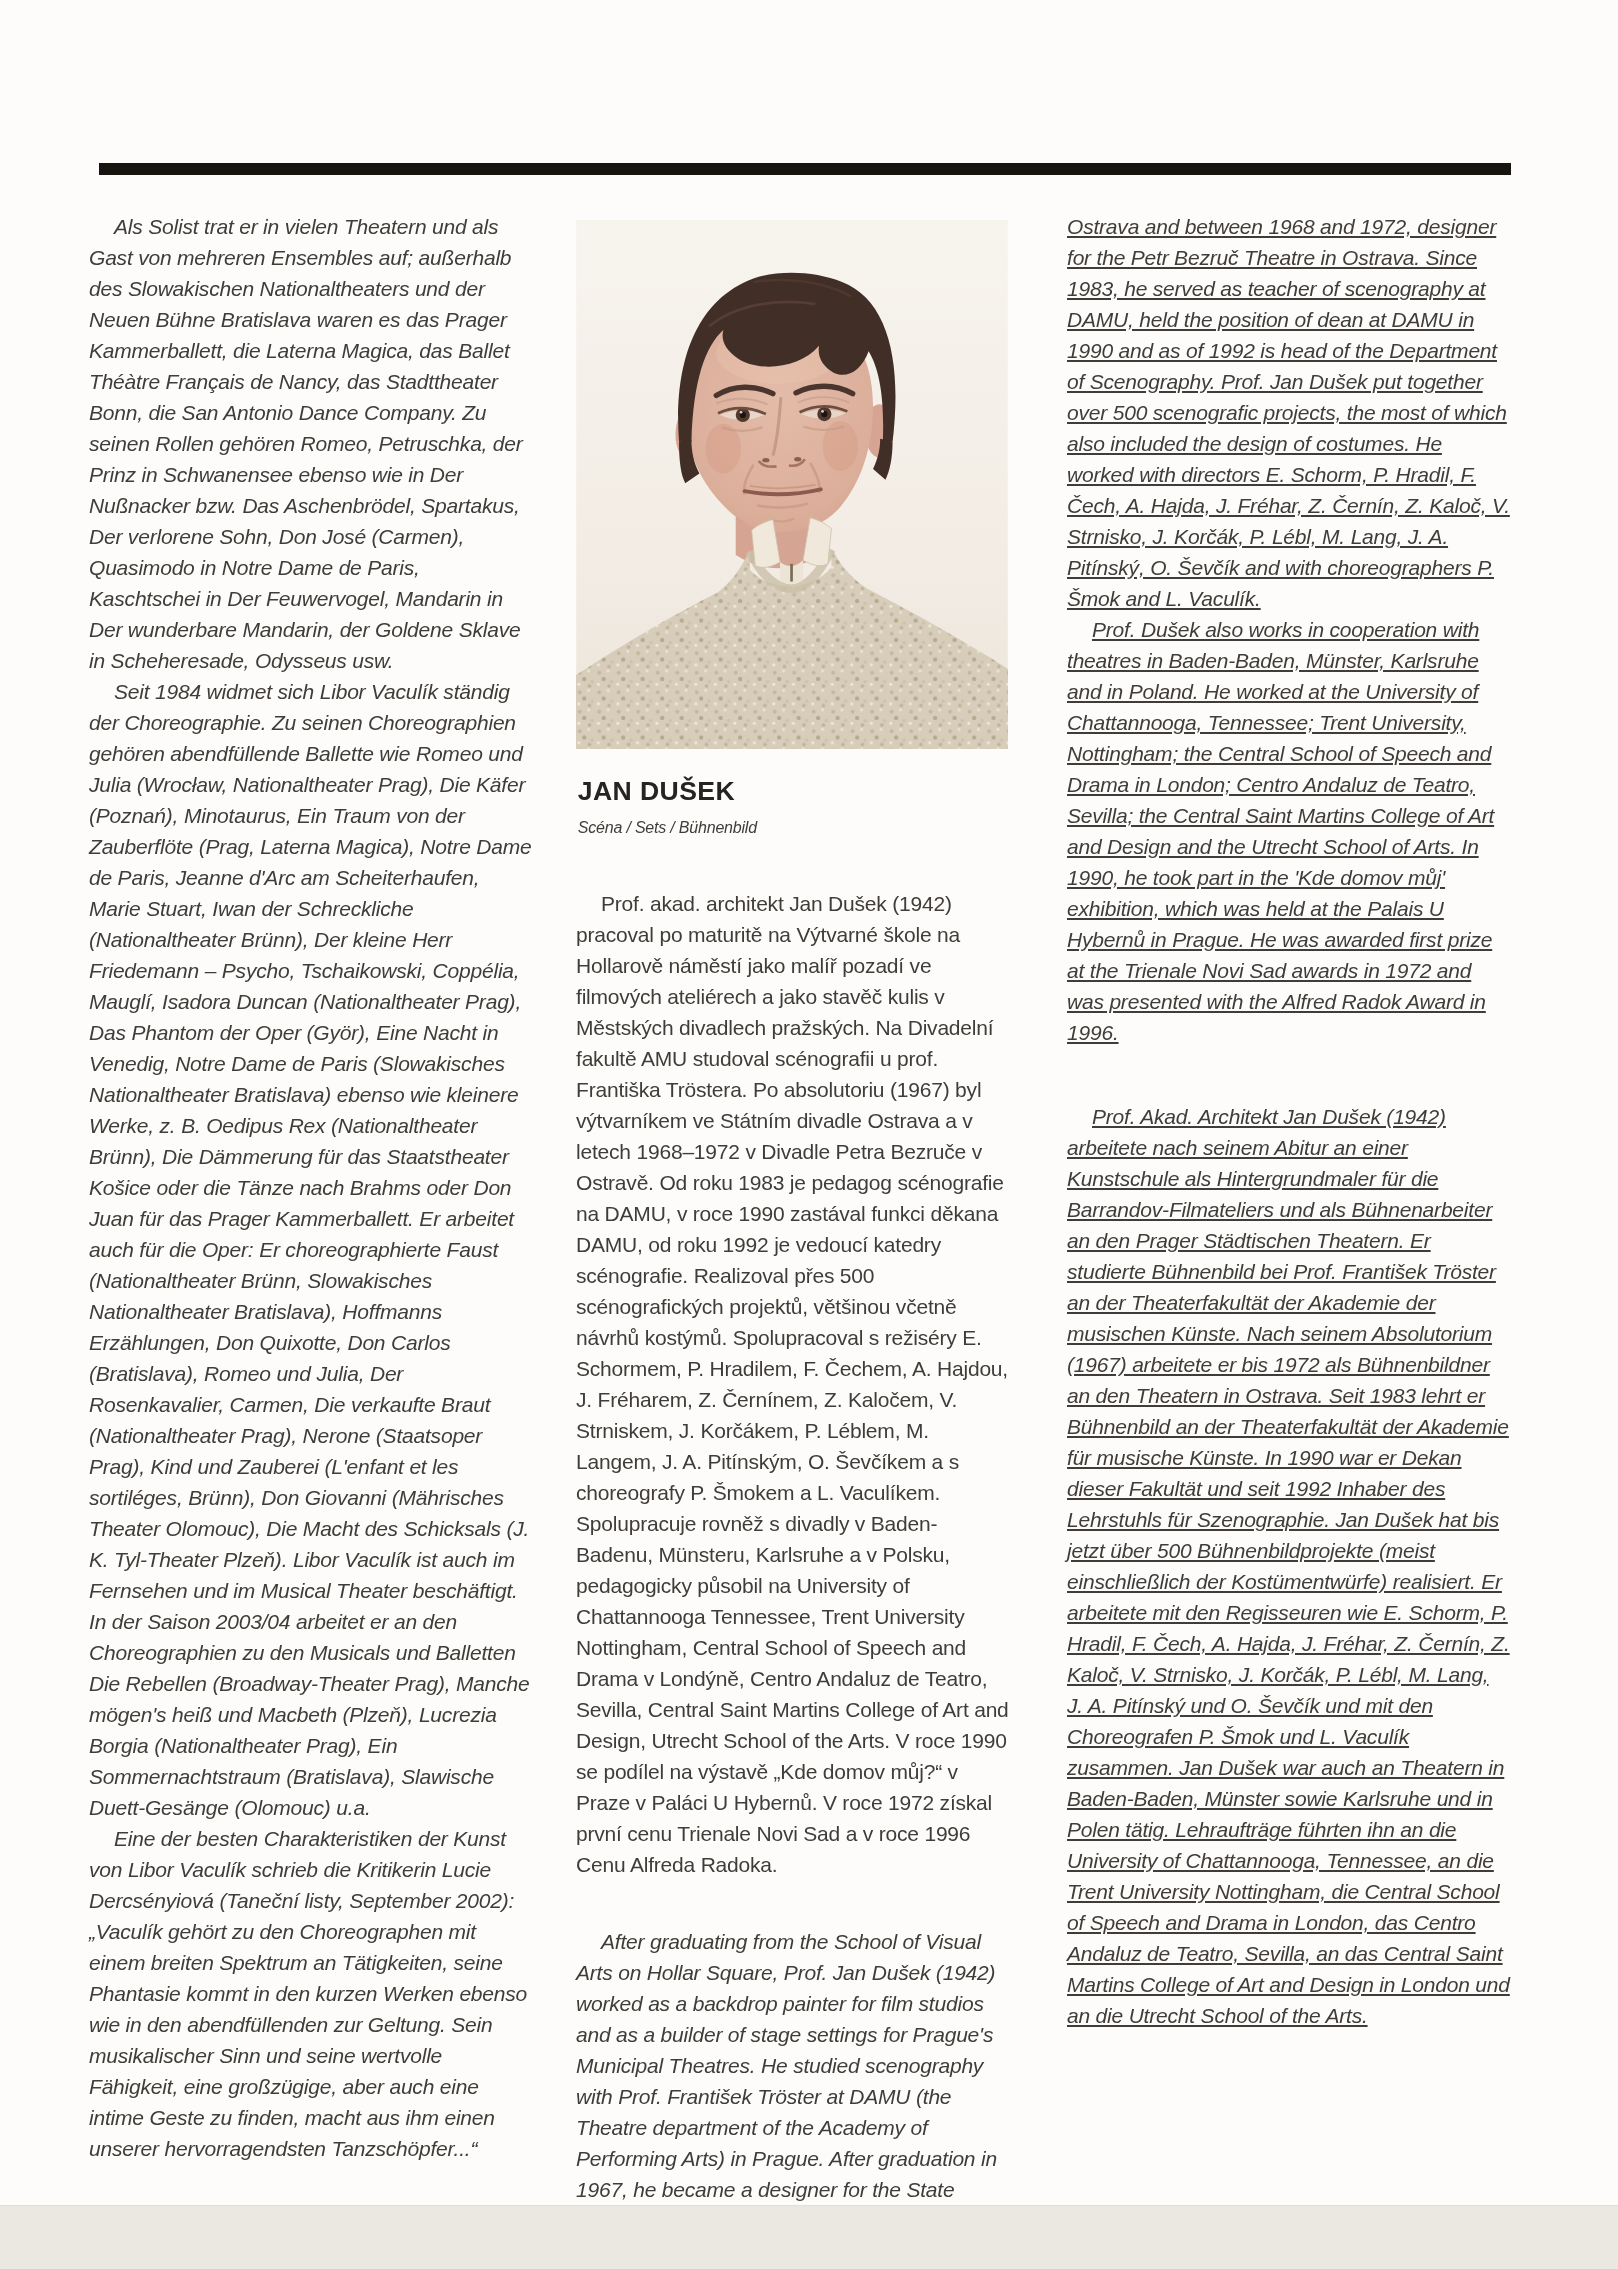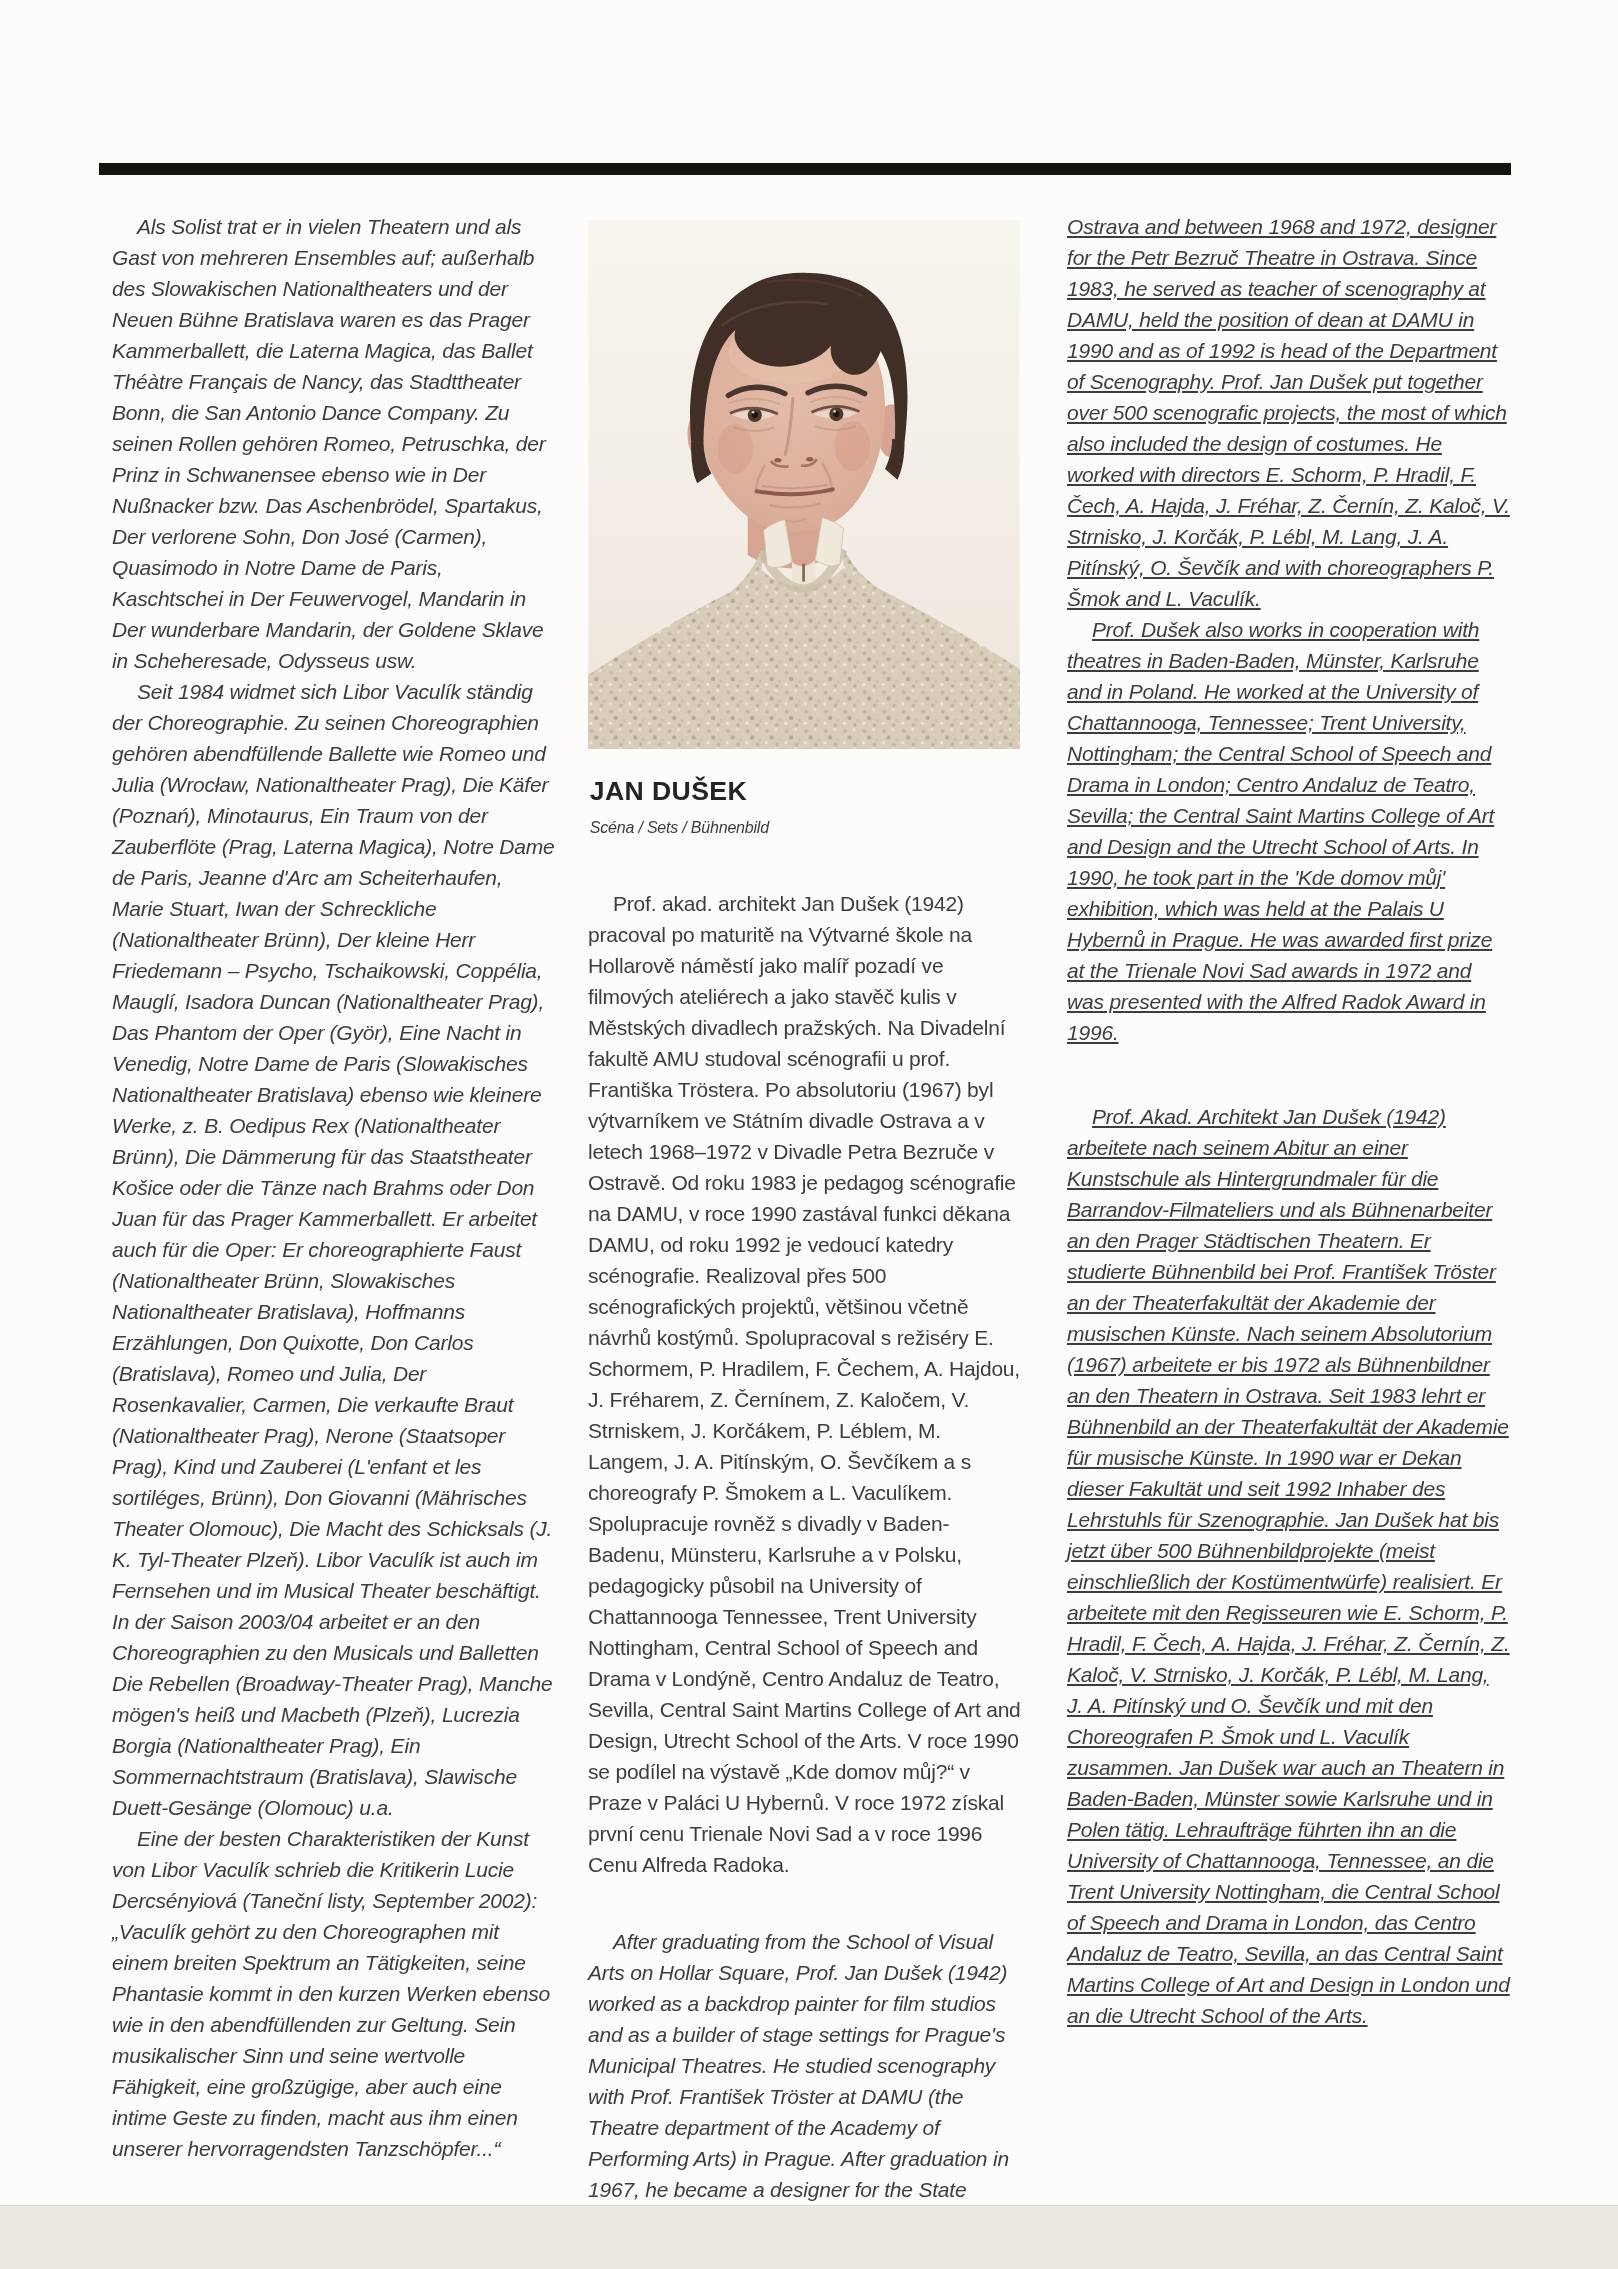--- a/index.html
+++ b/index.html
@@ -13,22 +13,22 @@
   }
   .top-rule{
     position:absolute;left:99px;top:163px;width:1412px;height:11.5px;
     background:#17130f;
   }
   .col{
     position:absolute;top:211px;color:#3f3c39;
     font-size:21px;line-height:31px;letter-spacing:-0.2px;
     text-align:left;
   }
-  .col-left{left:112px;width:443px;}
-  .col-mid{left:588px;width:436px;}
+  .col-left{left:89px;width:443px;}
+  .col-mid{left:576px;width:436px;}
   .col-right{left:1067px;width:443px;text-decoration:underline;}
   p{margin:0;}
   .it{font-style:italic;}
   .ind{text-indent:25px;}
   .photo{
     width:432px;height:529px;margin-top:8.9px;position:relative;
     overflow:hidden;
   }
   .photo svg{display:block;}
   .caption-name{

